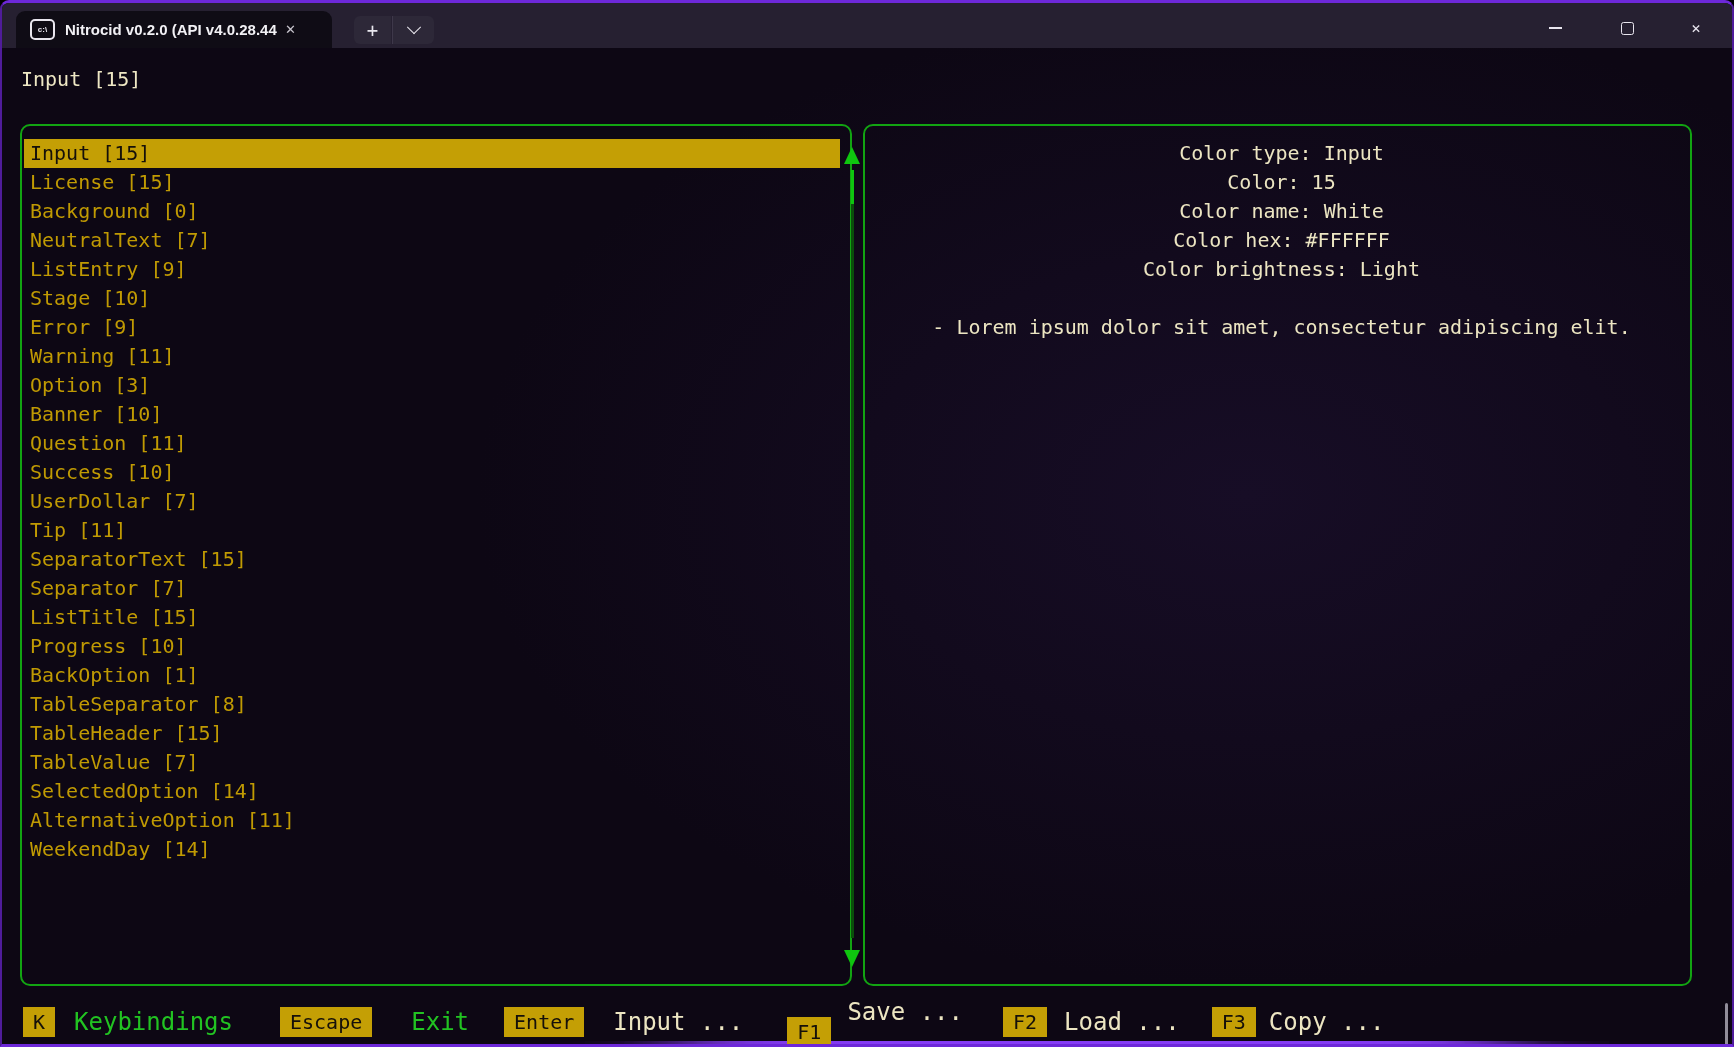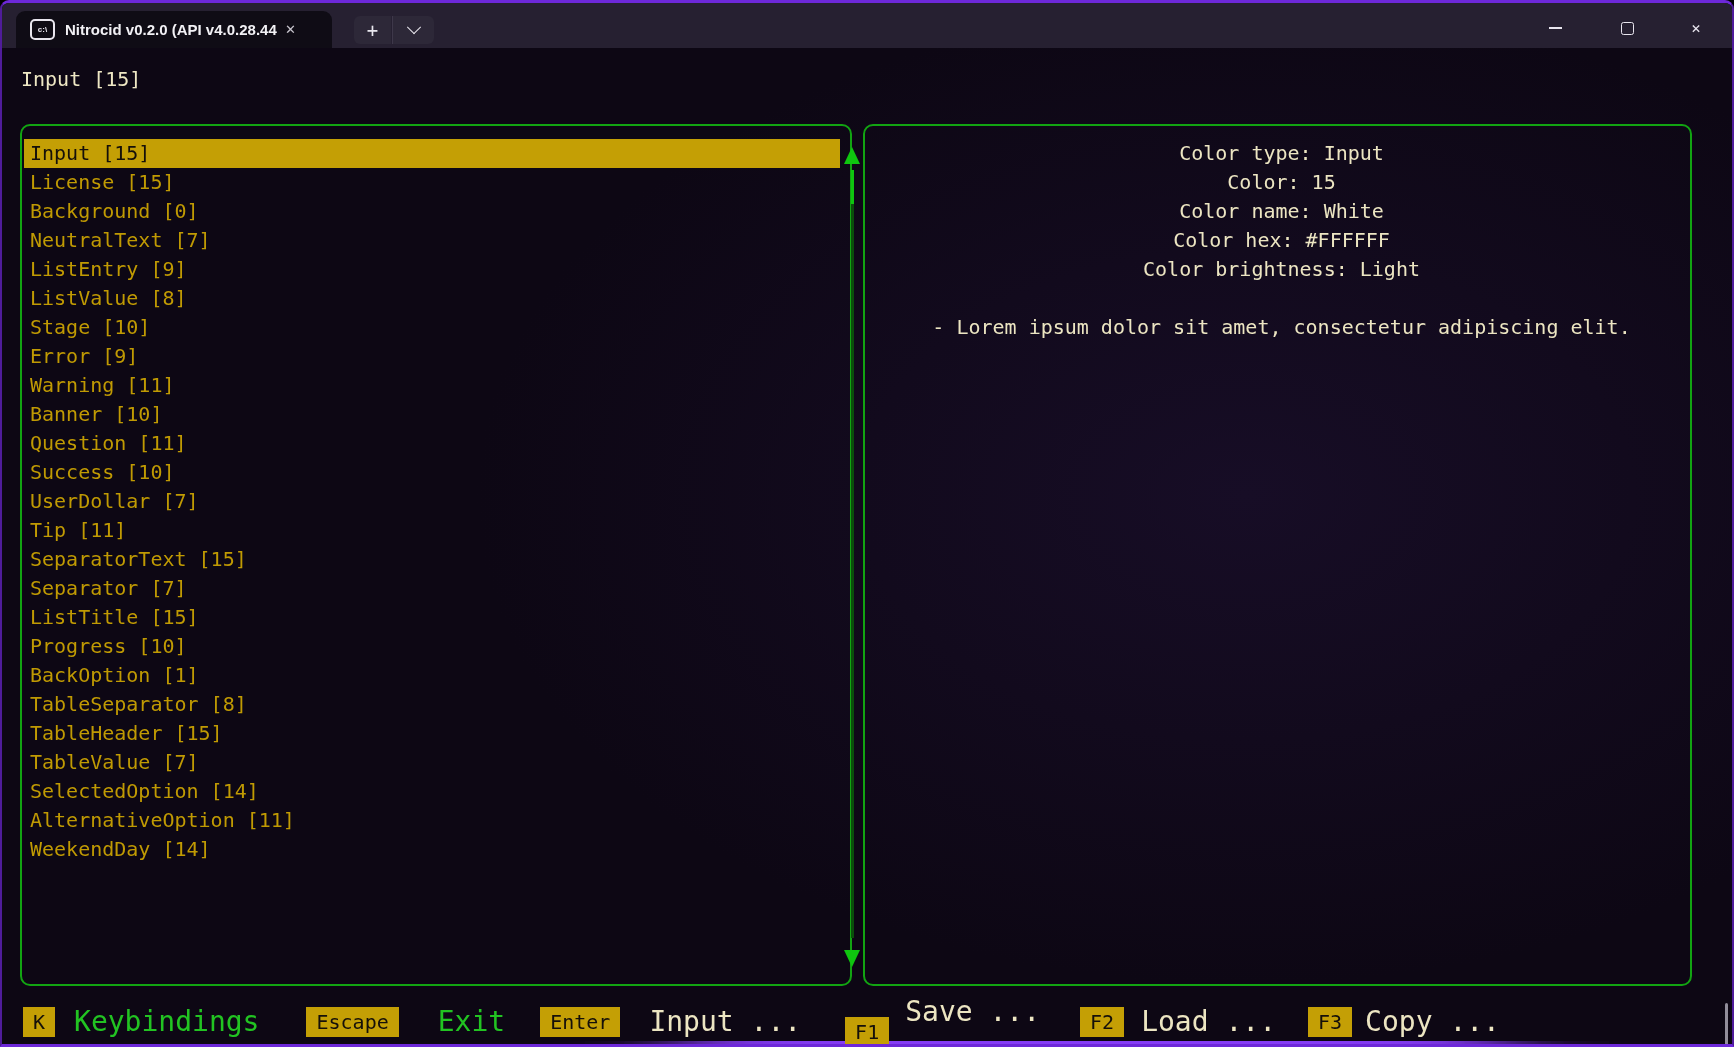--- a/index.html
+++ b/index.html
@@ -53,21 +53,21 @@
   .sb-down{bottom:3px;border-top:17px solid #0fc50f;}
   .sb-track{position:absolute;left:8px;top:26px;width:3px;height:768px;background:#0a4f0a;}
   .sb-thumb{position:absolute;left:8px;top:26px;width:3px;height:34px;background:#0fc50f;}
   
   .details{position:absolute;left:14px;top:13px;right:6px;}
   .detail-line{height:29px;line-height:29px;font-size:20px;color:#ece5c2;white-space:nowrap;}
   
   .statusbar{position:absolute;left:0;right:0;top:958px;height:32px;display:flex;align-items:center;}
   .sb-chip{height:30px;line-height:30px;padding:0 10px;background:#c49f05;color:#15100a;
            font-size:20px;}
-  .sb-label{font-size:28px;line-height:30px;white-space:nowrap;}
+  .sb-label{font-size:24px;line-height:30px;white-space:nowrap;}
   .sb-label.green{color:#22c322;} .sb-label.plain{color:#ece5c2;}
   .sb-group{display:flex;}
   .sb-group:nth-child(1) .sb-chip{margin-left:19px;} .sb-group:nth-child(1) .sb-label{margin-left:19px;}
   .sb-group:nth-child(2) .sb-chip{margin-left:47px;} .sb-group:nth-child(2) .sb-label{margin-left:39px;}
   .sb-group:nth-child(3) .sb-chip{margin-left:35px;} .sb-group:nth-child(3) .sb-label{margin-left:29px;}
   .sb-group:nth-child(4) .sb-chip{margin-left:44px;margin-top:20px;} .sb-group:nth-child(4) .sb-label{margin-left:16px;}
   .sb-group:nth-child(5) .sb-chip{margin-left:40px;} .sb-group:nth-child(5) .sb-label{margin-left:17px;}
   .sb-group:nth-child(6) .sb-chip{margin-left:32px;} .sb-group:nth-child(6) .sb-label{margin-left:13px;}
   
   .term-scroll-thumb{position:absolute;right:2px;top:955px;width:3px;height:44px;
@@ -138,30 +138,30 @@
           <div class="list-row">
     <span>Background [0]</span>
   </div>
           <div class="list-row">
     <span>NeutralText [7]</span>
   </div>
           <div class="list-row">
     <span>ListEntry [9]</span>
   </div>
           <div class="list-row">
-    <span>ListValue [8]</span>
-  </div>
-          <div class="list-row">
     <span>Stage [10]</span>
   </div>
           <div class="list-row">
     <span>Error [9]</span>
   </div>
           <div class="list-row">
     <span>Warning [11]</span>
+  </div>
+          <div class="list-row">
+    <span>Option [3]</span>
   </div>
           <div class="list-row">
     <span>Banner [10]</span>
   </div>
           <div class="list-row">
     <span>Question [11]</span>
   </div>
           <div class="list-row">
     <span>Success [10]</span>
   </div>

